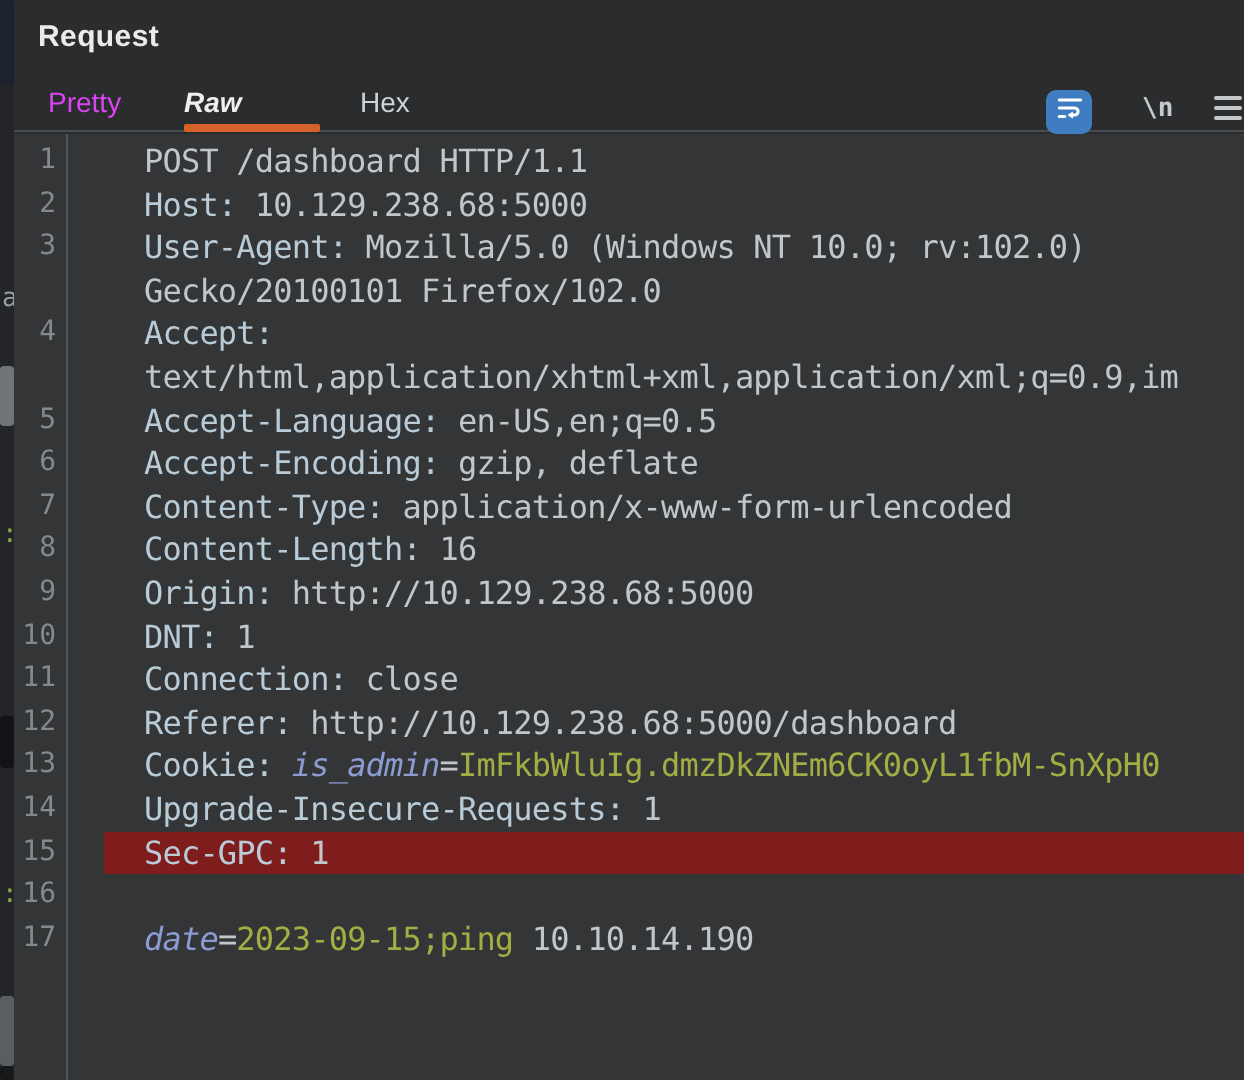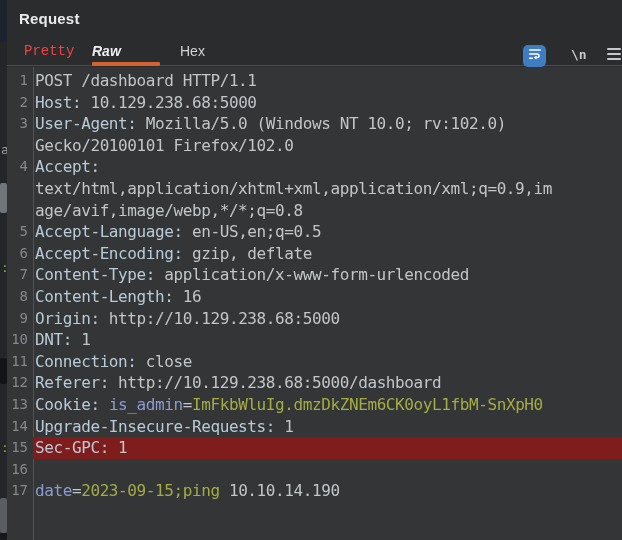--- a/index.html
+++ b/index.html
@@ -11,40 +11,40 @@
   
   #left-strip { position:absolute; left:0; top:0; width:7px; height:540px; background:#232529; overflow:hidden; }
   #left-strip .frag { position:absolute; left:0; width:7px; }
   #left-strip .frag-text { font:13px "DejaVu Sans Mono", monospace; left:1px; }
   
   #panel { position:absolute; left:7px; top:0; width:497px; height:540px; background:#2b2c2e; }
   #request-title { position:absolute; left:12px; top:10px; font-size:15px; font-weight:bold; color:#e9ebec; letter-spacing:.2px; }
   
   #tabbar { position:absolute; left:0; top:38px; width:615px; height:28px; border-bottom:1px solid #4a4d4f; }
   .tab { position:absolute; top:5px; font-size:14px; cursor:default; }
-  #tab-pretty { left:17px;  color:#ef4444;font-family:Liberation Mono, monospace; }
+  #tab-pretty { left:17px;  color:#d946ef; }
   #tab-raw    { left:85px;  color:#eceeef; font-weight:bold;font-style:italic; }
   #tab-hex    { left:173px; color:#cfd3d5; }
   #tab-underline { position:absolute; left:85px; top:24px; width:68px; height:4px; background:#d4622a; border-radius:1px; }
   
   #wrap-btn { position:absolute; left:516px; top:7px; width:23px; height:22px; background:#3f7dc3; border-radius:5px; display:flex; align-items:center; justify-content:center; }
   #nl-btn   { position:absolute; left:564px; top:9px; color:#c6c9cb; font:bold 13px "DejaVu Sans Mono", monospace; }
   #menu-btn { position:absolute; left:600px; top:10px; width:14px; height:12px; display:flex; flex-direction:column; justify-content:space-between; }
   #menu-btn i { display:block; height:2px; background:#c6c9cb; border-radius:1px; }
   
   #editor { position:absolute; left:0; top:67px; width:615px; height:473px; background:#333537; }
   #gutter-line { position:absolute; left:26px; top:0; width:1px; height:100%; background:#515456; }
   #editor-rows { position:absolute; left:0; top:3px; width:615px; }
   .row { display:flex; height:21.6px; line-height:21.6px; font-family:"DejaVu Sans Mono", monospace; }
   .row .num { width:26px; padding-right:5px; text-align:right; flex:none; color:#85898c; font-size:14px; }
-  .row .txt { flex:1 1 auto; padding-left:2px; white-space:pre; font-size:16px; letter-spacing:-0.4px; }
+  .row .txt { flex:1 1 auto; padding-left:20px; white-space:pre; font-size:16px; letter-spacing:-0.4px;margin-left:19px; }
   .row.hl .txt { background:#7f1d1d; }
   .c-default { color:#c2c6c8; }
   .c-hname   { color:#b9cbd7;text-align:center; }
-  .c-param   { color:#8d9bd3; }
+  .c-param   { color:#8d9bd3;font-style:italic; }
   .c-green   { color:#a4ad43; }
 </style>
 </head>
 <body>
 
 <div id="app">
 
   <div id="left-strip">
       <div class="frag" style="top: 0px; height: 42px; background: rgb(29, 34, 47); border-radius: 2px;"></div>
       <div class="frag frag-text" style="top: 142px; height: 16px; color: rgb(155, 160, 163);">a</div>
@@ -107,24 +107,20 @@
           </div>
           <div class="row">
             <div class="num">4</div>
             <div class="txt"><span class="c-hname">Accept:</span></div>
           </div>
           <div class="row">
             <div class="num"></div>
             <div class="txt"><span class="c-default">text/html,application/xhtml+xml,application/xml;q=0.9,im</span></div>
           </div>
           <div class="row">
-            <div class="num"></div>
-            <div class="txt"><span class="c-default">age/avif,image/webp,*/*;q=0.8</span></div>
-          </div>
-          <div class="row">
             <div class="num">5</div>
             <div class="txt"><span class="c-hname">Accept-Language:</span><span class="c-default"> en-US,en;q=0.5</span></div>
           </div>
           <div class="row">
             <div class="num">6</div>
             <div class="txt"><span class="c-hname">Accept-Encoding:</span><span class="c-default"> gzip, deflate</span></div>
           </div>
           <div class="row">
             <div class="num">7</div>
             <div class="txt"><span class="c-hname">Content-Type:</span><span class="c-default"> application/x-www-form-urlencoded</span></div>

